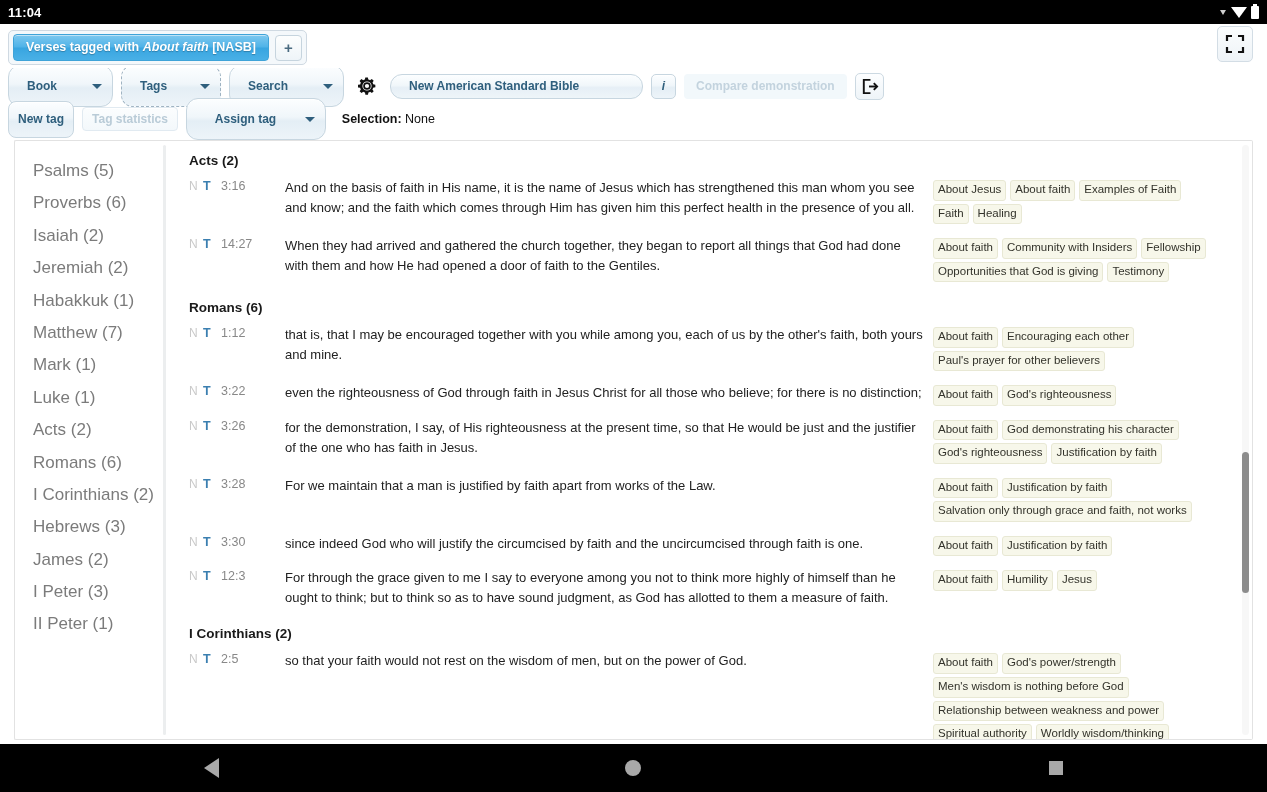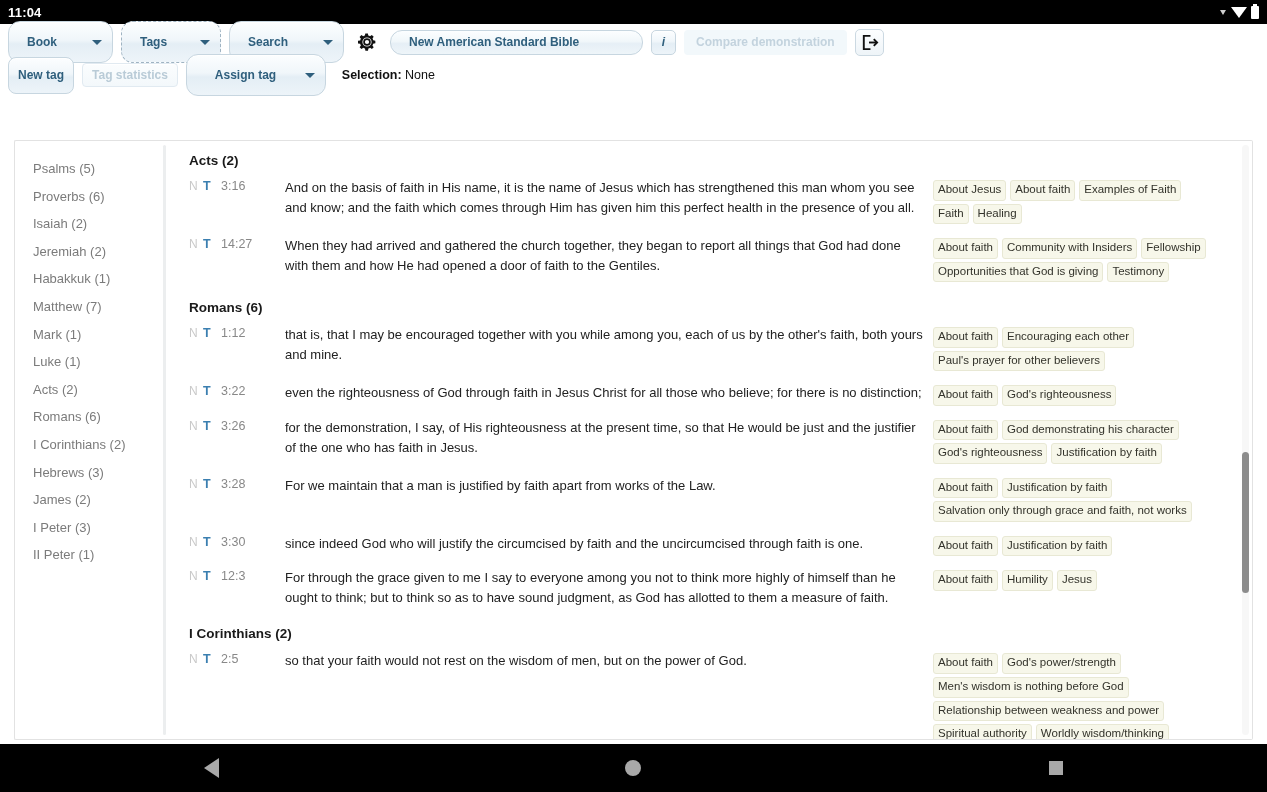--- a/index.html
+++ b/index.html
@@ -113,21 +113,21 @@
   .body-wrap {
     position: absolute; left: 0; top: 140px; width: 1267px; height: 600px;
     display: flex; padding: 0 14px 0 14px; gap: 0;
   }
   .sidebar {
     width: 148px; background: #fff; border: 1px solid #e2e2e2;
     border-right: none; border-radius: 2px 0 0 2px;
     padding: 14px 0 0 0; overflow: hidden;
   }
   .sidebar-item {
-    font-size: 13px; color: #7b7b7b; padding: 6px 0 6px 18px;
+    font-size: 17px; color: #7b7b7b; padding: 6px 0 6px 18px;
     white-space: nowrap; line-height: 1.2;
   }
   .sidebar-sep { width: 5px; background: #fff; border-top:1px solid #e2e2e2;
     border-bottom:1px solid #e2e2e2; position: relative; }
   .sidebar-sep::after { content:""; position:absolute; left:1px; top:4px; bottom:4px;
     width:3px; background:#eceeef; border-radius:2px; }
   .content {
     flex: 1; background: #fff; border: 1px solid #e2e2e2; border-left: none;
     border-radius: 0 2px 2px 0;
     position: relative; overflow: hidden;
@@ -181,20 +181,36 @@
   <div class="statusbar">
     <div class="clock">11:04</div>
     <div class="spacer"></div>
     <div class="sysicons">
       <div class="tri-down"></div>
       <div class="wifi-ic"></div>
       <div class="batt-ic"></div>
     </div>
   </div>
 
+  <div class="tabstrip">
+    <div class="tabgroup">
+      <div class="tab-active">
+        <span>Verses tagged with </span><em>About faith</em><span> [NASB]</span>
+      </div>
+      <div class="tab-add">+</div>
+    </div>
+    <div class="fullscreen-btn">
+      <svg width="20" height="20" viewBox="0 0 20 20">
+        <path d="M2 7V2h5" fill="none" stroke="#111" stroke-width="2.2"></path>
+        <path d="M18 7V2h-5" fill="none" stroke="#111" stroke-width="2.2"></path>
+        <path d="M2 13v5h5" fill="none" stroke="#111" stroke-width="2.2"></path>
+        <path d="M18 13v5h-5" fill="none" stroke="#111" stroke-width="2.2"></path>
+      </svg>
+    </div>
+  </div>
 
   <div class="toolbar" style="height:36px;">
     <div class="btn btn-book">
       <span>Book</span>
       <span class="caret"></span>
     </div>
     <div class="btn btn-tags dashed">
       <span>Tags</span>
       <span class="caret"></span>
     </div>

